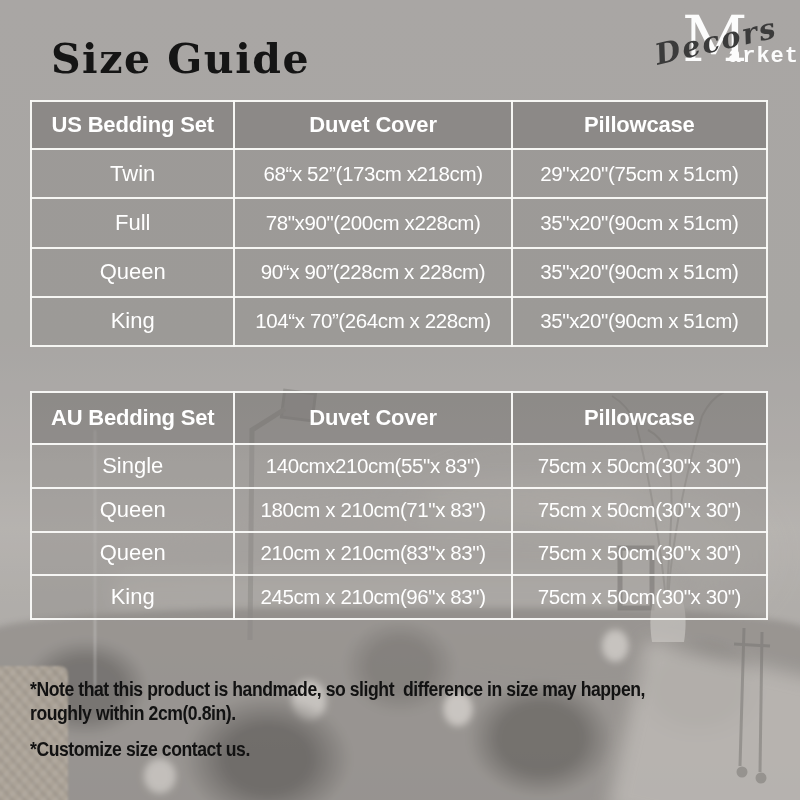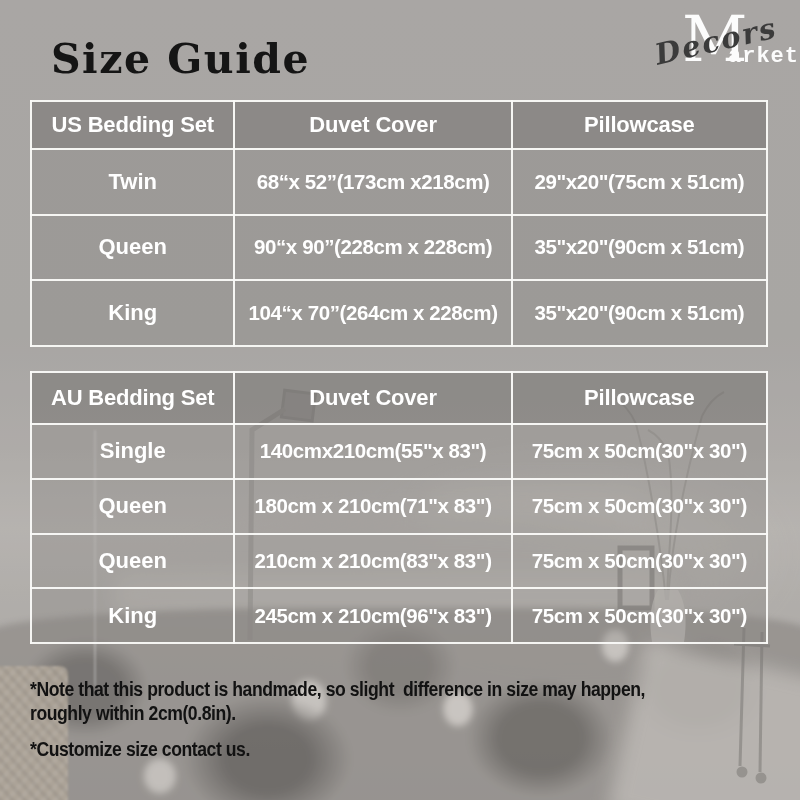--- a/index.html
+++ b/index.html
@@ -59,25 +59,25 @@
   .logo-script{position:absolute;left:6px;top:16px;
     font-family:"DejaVu Serif", serif;font-style:italic;font-weight:bold;font-size:29px;
     color:#3b3b3b;transform:rotate(-13deg);letter-spacing:2px;}
   .logo-rest{position:absolute;left:80px;top:36px;
     font-family:Liberation Mono, monospace;font-weight:bold;font-size:22px;
     color:#fcfcfc;letter-spacing:1px;}
 
   
   table.size{position:absolute;left:30px;width:738px;border-collapse:collapse;table-layout:fixed;}
   #t-us{top:100px;height:247px;}
-  #t-au{top:371px;height:273px;}
+  #t-au{top:391px;height:229px;}
   th,td{border:2px solid rgba(250,250,248,.95);color:#ffffff;
     text-align:center;vertical-align:middle;padding:0;overflow:hidden;white-space:nowrap;}
   th{background:rgba(97,95,93,.40);font-size:22px;font-weight:bold;letter-spacing:-0.2px;}
-  td{background:rgba(133,131,128,.33);font-size:20.5px;font-weight:bold;letter-spacing:-0.4px;}
+  td{background:rgba(133,131,128,.33);font-size:20.5px;font-weight:normal;letter-spacing:-0.4px;}
   td:first-child{font-size:22px;letter-spacing:0;}
   #t-us th{height:46px;}
   #t-au th{height:50px;}
 
   
   .notes{position:absolute;left:30px;top:678px;width:900px;
     color:#121212;font-weight:bold;font-size:20px;line-height:1.18;letter-spacing:-0.5px;
     transform:scaleX(0.88);transform-origin:0 0;}
   .notes .n1{white-space:pre;margin:0 0 13px 0;}
   .notes .n2{margin:0;}
@@ -149,20 +149,25 @@
         <th>Pillowcase</th>
       </tr>
     </thead>
     <tbody>
       <tr>
         <td>Twin</td>
         <td>68“x 52”(173cm x218cm)</td>
         <td>29"x20"(75cm x 51cm)</td>
       </tr>
       <tr>
+        <td>Full</td>
+        <td>78"x90"(200cm x228cm)</td>
+        <td>35"x20"(90cm x 51cm)</td>
+      </tr>
+      <tr>
         <td>Queen</td>
         <td>90“x 90”(228cm x 228cm)</td>
         <td>35"x20"(90cm x 51cm)</td>
       </tr>
       <tr>
         <td>King</td>
         <td>104“x 70”(264cm x 228cm)</td>
         <td>35"x20"(90cm x 51cm)</td>
       </tr>
     </tbody>

